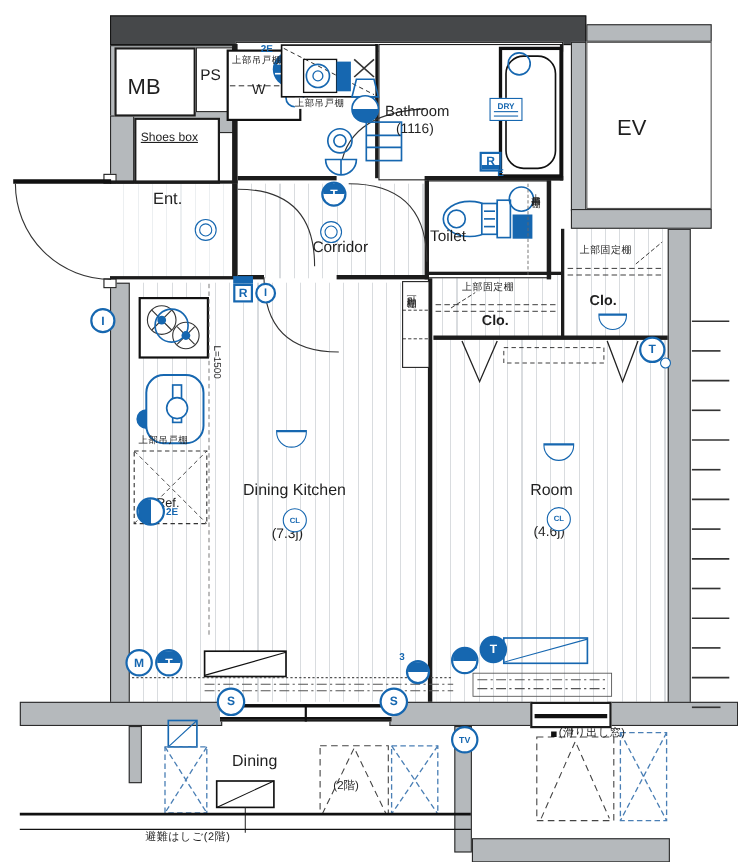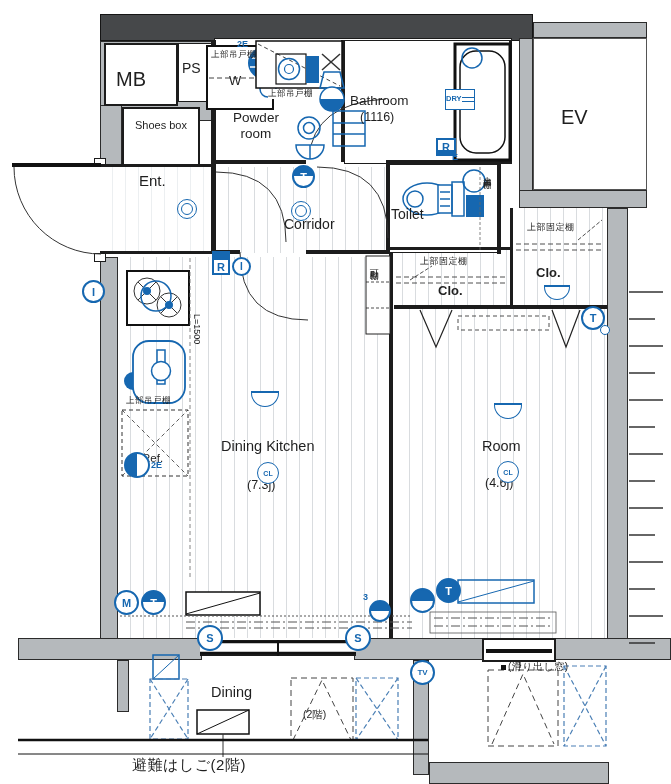--- a/index.html
+++ b/index.html
@@ -8,21 +8,21 @@
   .floor{position:absolute;z-index:1;
          background:repeating-linear-gradient(90deg,#fff 0,#fff 12px,#d9dcdf 12px,#d9dcdf 13px);}
   .floor.lite{background:repeating-linear-gradient(90deg,#fff 0,#fff 12px,#eceff1 12px,#eceff1 13px);}
   .wall{position:absolute;z-index:2;background:#b5b9bc;border:1px solid #2b2b2b;box-sizing:border-box;}
   .wall.dark{background:#46484a;border-color:#151515;}
   .iw{position:absolute;z-index:3;background:#1c1c1c;}
   .roombox{position:absolute;z-index:3;background:#fff;border:2px solid #1c1c1c;box-sizing:border-box;}
   .thin{border-width:1px;}
   svg.overlay{position:absolute;left:0;top:0;z-index:4;pointer-events:none;}
   .lbl{position:absolute;z-index:5;color:#1f1f1f;white-space:nowrap;line-height:1.15;}
-  .ctr{text-align:center;white-space:normal;}
+  .ctr{text-align:left;white-space:normal;text-decoration:underline;}
   .jp{font-size:9px;letter-spacing:0.5px;}
   .blue{color:#1667b0;font-weight:bold;}
   .vtext{writing-mode:vertical-rl;text-orientation:upright;letter-spacing:1px;}
   .vnum{writing-mode:vertical-rl;}
   .badge{position:absolute;z-index:6;border:2px solid #1667b0;border-radius:50%;background:#fff;
          color:#1667b0;display:flex;align-items:center;justify-content:center;font-weight:bold;
          box-sizing:border-box;font-size:11px;}
   .badge.half{background:linear-gradient(180deg,#1667b0 0 50%,#fff 50%);color:#fff;}
   .badge.halfl{background:linear-gradient(90deg,#1667b0 0 50%,#fff 50%);color:#fff;}
   .badge.solid{background:#1667b0;color:#fff;}
@@ -232,21 +232,20 @@
         <line x1="629" y1="589" x2="655" y2="589"></line>
       <line x1="629" y1="616" x2="663" y2="616"></line>
         <line x1="629" y1="643" x2="655" y2="643"></line>
     </g>
   </svg>
 
   <div class="lbl" style="left:116px;top:56px;font-size:20px;margin-top:12px;">MB</div>
   <div class="lbl" style="left:182px;top:60px;font-size:14px;">PS</div>
   <div class="lbl ctr" style="left:128px;top:119px;width:66px;font-size:11px;">Shoes box</div>
   <div class="lbl" style="left:139px;top:172px;font-size:15px;">Ent.</div>
-  <div class="lbl ctr" style="left:218px;top:110px;width:76px;font-size:13.5px;">Powder room</div>
   <div class="lbl" style="left:229px;top:74px;font-size:13px;">W</div>
   <div class="lbl" style="left:350px;top:93px;font-size:13.5px;">Bathroom</div>
   <div class="lbl" style="left:360px;top:110px;font-size:12.5px;">(1116)</div>
   <div class="lbl" style="left:561px;top:106px;font-size:20px;">EV</div>
   <div class="lbl" style="left:391px;top:206px;font-size:14px;">Toilet</div>
   <div class="lbl" style="left:284px;top:216px;font-size:14px;">Corridor</div>
   <div class="lbl" style="left:438px;top:284px;font-size:13px;font-weight:bold;">Clo.</div>
   <div class="lbl" style="left:536px;top:266px;font-size:13px;font-weight:bold;">Clo.</div>
   <div class="lbl" style="left:221px;top:438px;font-size:14.5px;">Dining Kitchen</div>
   <div class="lbl" style="left:247px;top:478px;font-size:12.5px;">(7.3j)</div>
@@ -257,25 +256,25 @@
   <div class="lbl" style="left:303px;top:708px;font-size:10.5px;">(2階)</div>
 
   <div class="lbl jp" style="left:211px;top:50px;font-size:8.5px;">上部吊戸棚</div>
   <div class="lbl jp" style="left:268px;top:89px;font-size:8.5px;background:#fff;">上部吊戸棚</div>
   <div class="lbl jp vtext" style="left:482px;top:170px;font-size:8.5px;">上部吊戸棚</div>
   <div class="lbl jp" style="left:420px;top:256px;font-size:9px;">上部固定棚</div>
   <div class="lbl jp" style="left:527px;top:222px;font-size:9px;">上部固定棚</div>
   <div class="lbl jp vtext" style="left:369px;top:262px;font-size:9px;">可動棚</div>
   <div class="lbl jp" style="left:126px;top:396px;font-size:8.5px;">上部吊戸棚</div>
   <div class="lbl vnum" style="left:192px;top:314px;font-size:9px;">L=1500</div>
-  <div class="lbl jp" style="left:132px;top:756px;font-size:15px;text-align:right;">避難はしご(2階)</div>
+  <div class="lbl jp" style="left:132px;top:756px;font-size:10px;text-align:right;">避難はしご(2階)</div>
   <div class="lbl jp" style="left:508px;top:661px;font-size:10px;">(滑り出し窓)</div>
   <div style="position:absolute;z-index:6;left:501px;top:665px;width:5px;height:5px;background:#111;"></div>
 
-  <div class="sq" style="left:445px;top:89px;width:30px;height:21px;border-width:1.5px;flex-direction:row;">
+  <div class="sq" style="left:445px;top:89px;width:30px;height:21px;border-width:1.5px;flex-direction:column;">
     <span class="lbl" style="position:static;font-size:7.5px;color:#1667b0;">DRY</span>
     <span style="display:block;width:22px;border-top:1px solid #1667b0;border-bottom:1px solid #1667b0;height:3px;"></span>
   </div>
 
   <div class="badge" style="left:82px;top:280px;width:23px;height:23px;">I</div>
   <div style="position:absolute;z-index:6;left:212px;top:251px;width:18px;height:7px;background:#1667b0;"></div>
   <div class="sq" style="left:212px;top:258px;width:18px;height:17px;font-size:11px;">R</div>
   <div class="badge" style="left:232px;top:257px;width:19px;height:19px;font-size:10px;">I</div>
   <div class="badge half" style="left:292px;top:165px;width:23px;height:23px;">T</div>
   <div class="ring" style="left:291px;top:201px;width:20px;height:20px;">

